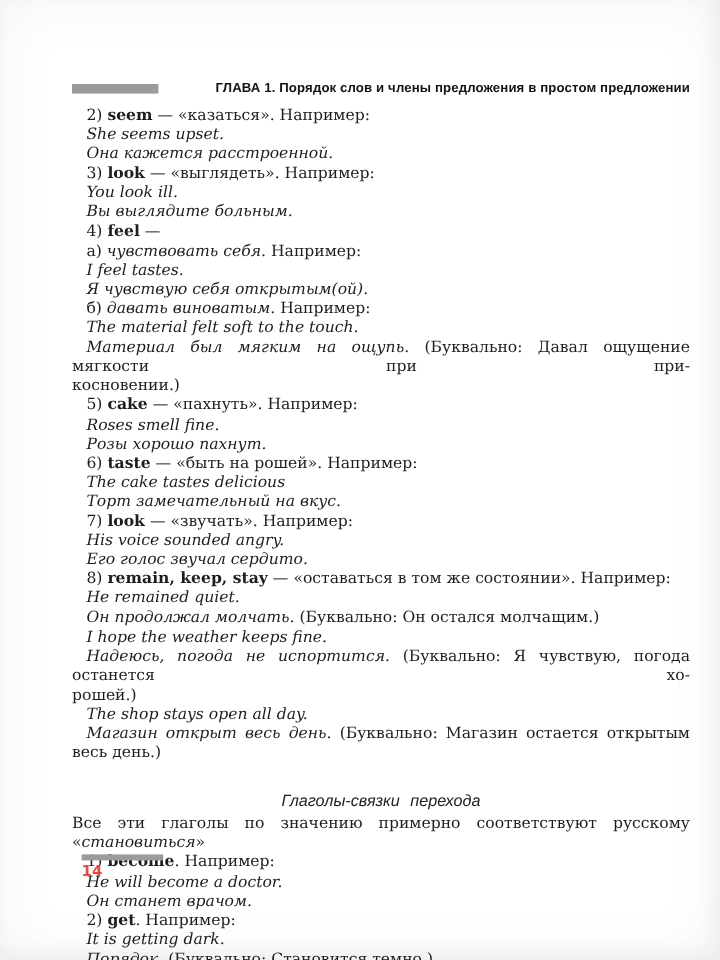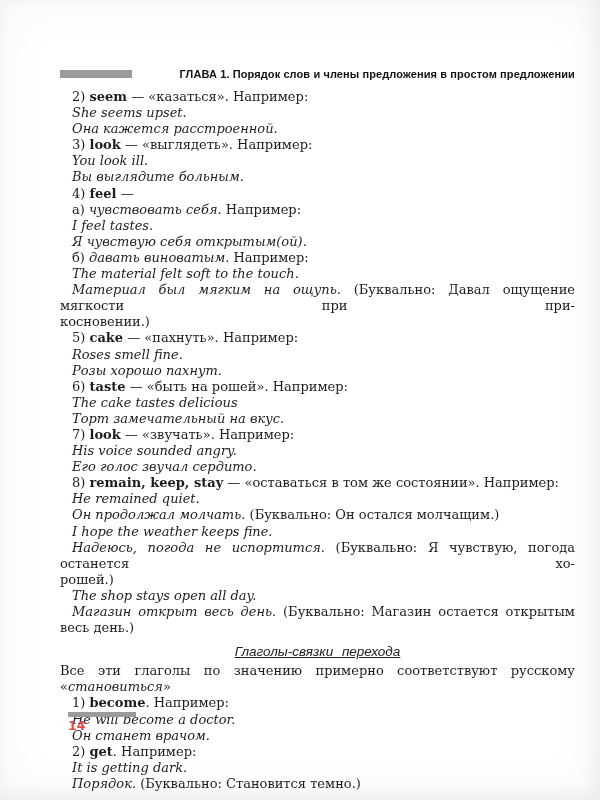--- a/index.html
+++ b/index.html
@@ -59,23 +59,22 @@
   }
   .body-text p.indent { text-indent: 12px; }
   .body-text p.jlast { text-align-last: justify; }
   .body-text p.heading {
     text-align: center;
     text-align-last: center;
     font-family: "Liberation Sans", sans-serif;
     font-style: italic;
     font-size: 13.5px;
     word-spacing: 5px;
-    margin: 8px 0 3px 0;
+    margin: 24px 0 3px 0;
     color: #222;
-    text-decoration: underline;
   }
   .body-text b { font-weight: bold; }
   .body-text i { font-style: italic; }
   
   .footer-bar {
     position: absolute;
     left: 68px;
     top: 712px;
     width: 68px;
     height: 5px;

